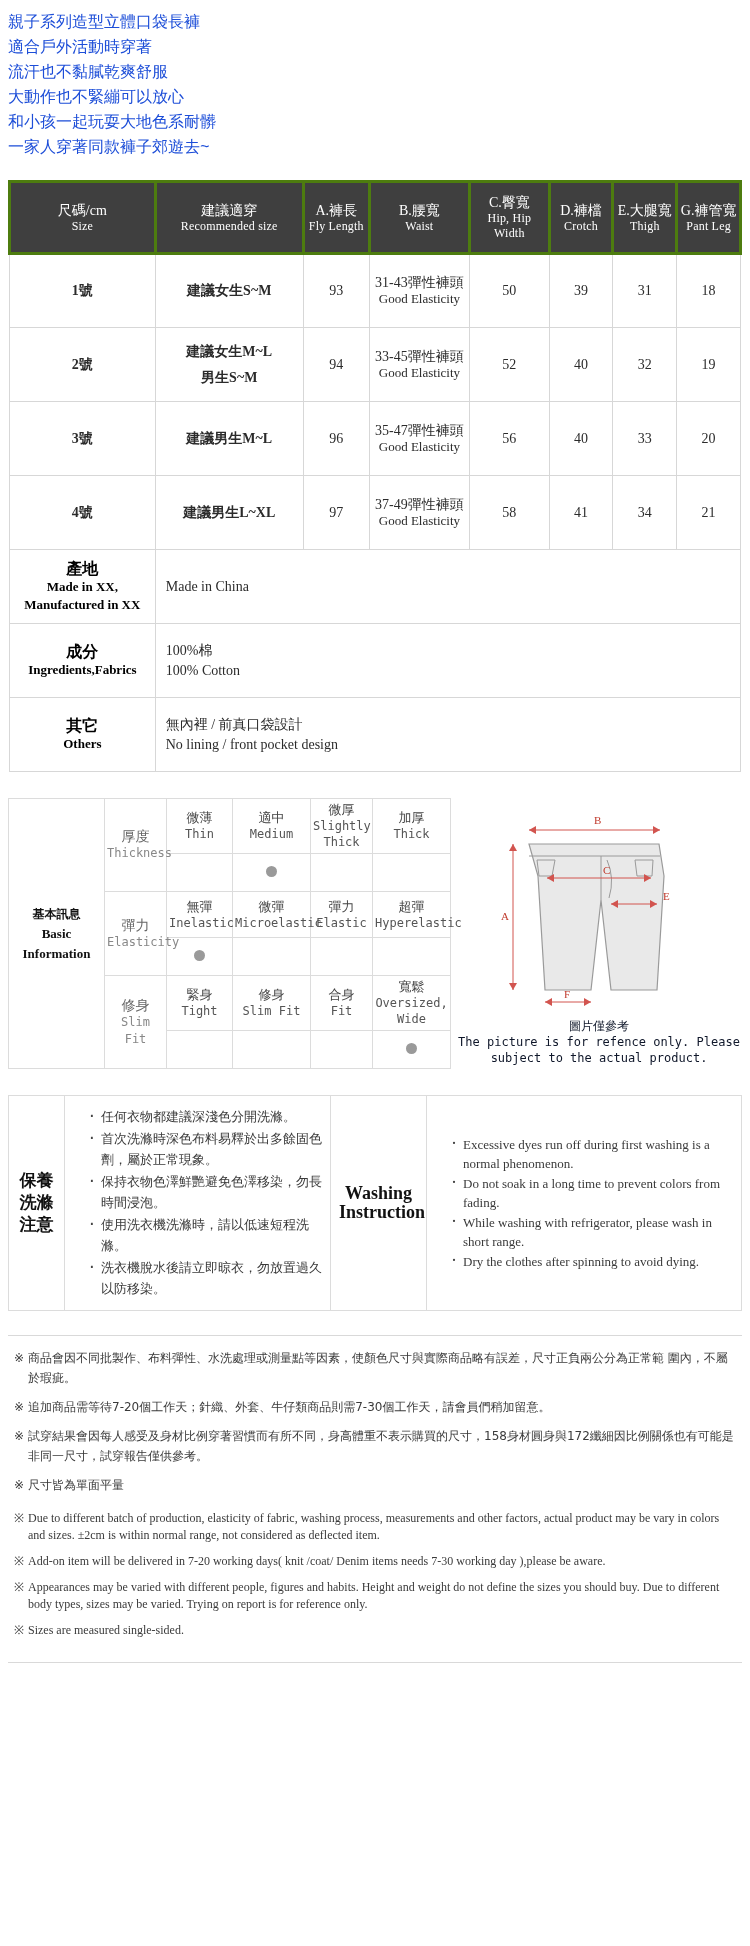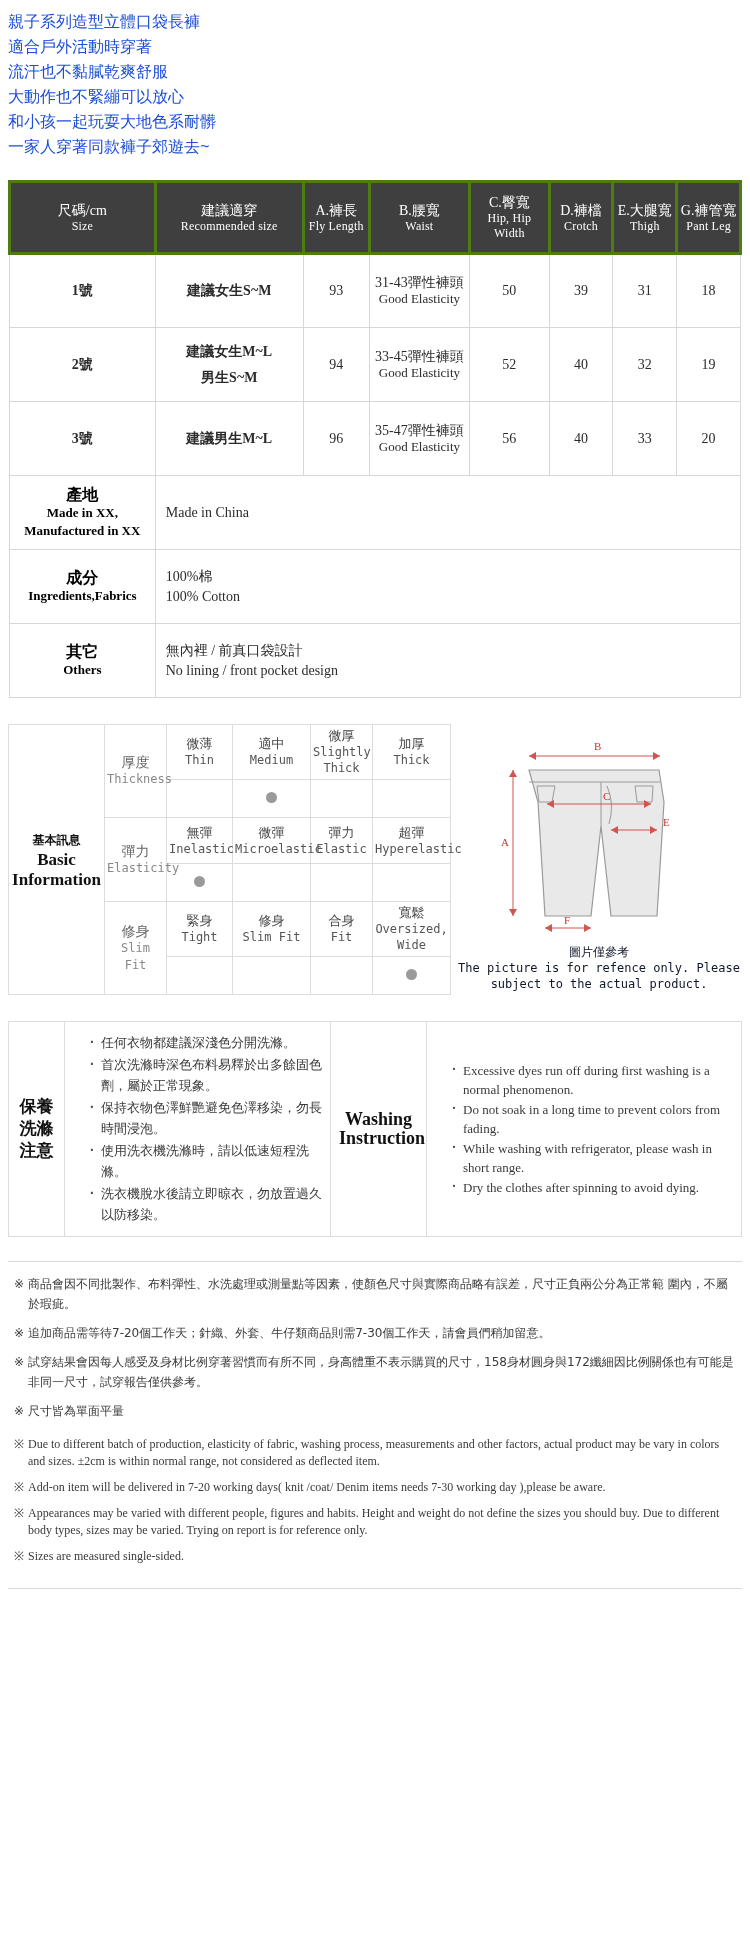--- a/index.html
+++ b/index.html
@@ -88,21 +88,21 @@
     vertical-align: middle;
     font-size: 13px;
     color: #555555;
     padding: 3px 2px;
   }
   .basic-title {
     width: 96px;
     line-height: 20px;
   }
   .basic-title .cn { display: block; font-size: 12px; font-weight: bold; color: #111; }
-  .basic-title .en { display: block; font-size: 17px; font-weight: bold; color: #111; }
+  .basic-title .en { display: block; font-size: 13px; font-weight: bold; color: #111; }
   .row-label { width: 62px; line-height: 17px; }
   .row-label .cn { display: block; font-size: 14px; color: #666; }
   .row-label .en { display: block; font-size: 12px; color: #888;
      font-family: "DejaVu Sans Mono", monospace; }
   .opt-cell { height: 46px; line-height: 16px; }
   .opt-cell .cn { display: block; font-size: 13px; color: #444; }
   .opt-cell .en { display: block; font-size: 12px; color: #555;
      font-family: "DejaVu Sans Mono", monospace; }
   .mark-cell { height: 38px; }
   .dot {
@@ -309,20 +309,35 @@
         <td class="waist-cell">
           <span>35-47彈性褲頭</span><br>
           <span class="en">Good Elasticity</span>
         </td>
         <td class="cell-num">56</td>
         <td class="cell-num">40</td>
         <td class="cell-num">33</td>
         <td class="cell-num">20</td>
       </tr>
 
+      <tr>
+        <td class="cell-size">4號</td>
+        <td class="cell-rec">
+          <span>建議男生L~XL</span>
+        </td>
+        <td class="cell-num">97</td>
+        <td class="waist-cell">
+          <span>37-49彈性褲頭</span><br>
+          <span class="en">Good Elasticity</span>
+        </td>
+        <td class="cell-num">58</td>
+        <td class="cell-num">41</td>
+        <td class="cell-num">34</td>
+        <td class="cell-num">21</td>
+      </tr>
 
       <tr>
         <td class="info-label">
           <span class="cn">產地</span>
           <span class="en">Made in XX, Manufactured in XX</span>
         </td>
         <td class="info-value" colspan="7">
           <span class="line">Made in China</span>
         </td>
       </tr>

